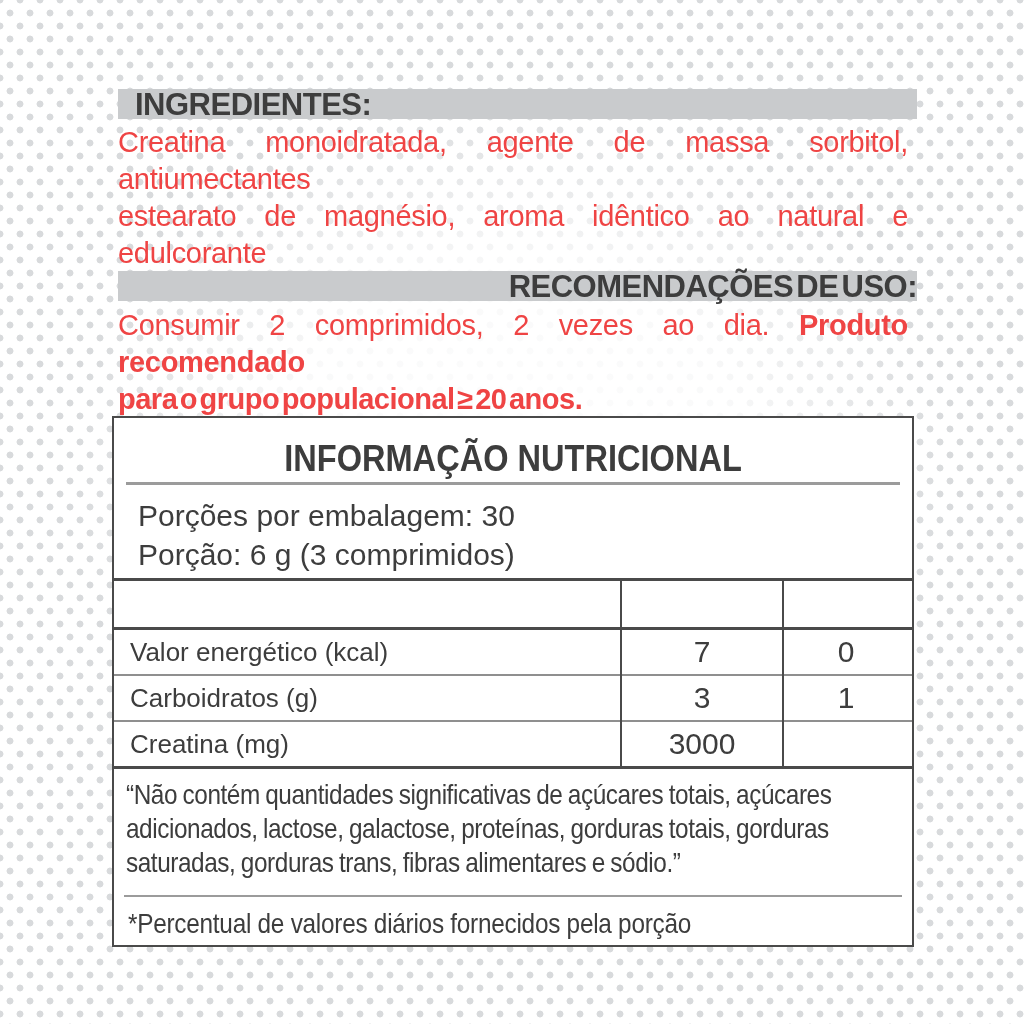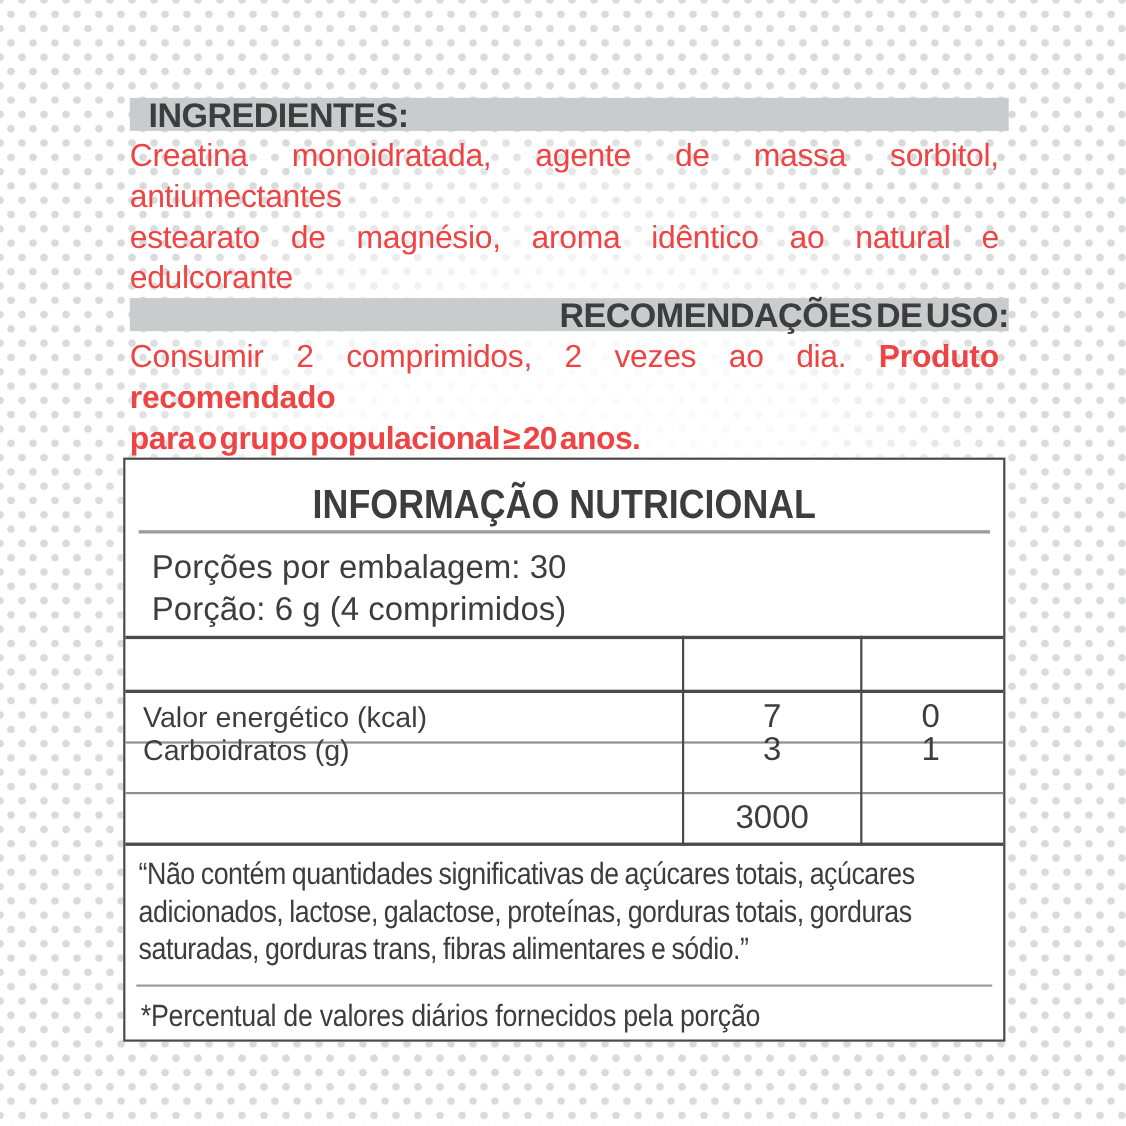--- a/index.html
+++ b/index.html
@@ -85,45 +85,46 @@
   <div class="nutri-inner">
 
     <div class="abs nutri-title">
       <span class="condense-c">INFORMAÇÃO NUTRICIONAL</span>
     </div>
 
     <div class="abs rule-gray" style="top:64px;left:12px;right:12px;"></div>
 
     <div class="abs servings">
       <div>Porções por embalagem: 30</div>
-      <div>Porção: 6 g (4 comprimidos)</div>
+      <div>Porção: 6 g (3 comprimidos)</div>
     </div>
 
     <div class="abs rule-dark" style="top:160px;left:0;right:0;"></div>
     <div class="abs rule-dark" style="top:209px;left:0;right:0;"></div>
     <div class="abs rule-thin" style="top:256px;left:0;right:0;"></div>
     <div class="abs rule-thin" style="top:302px;left:0;right:0;"></div>
     <div class="abs rule-dark" style="top:348px;left:0;right:0;"></div>
     <div class="abs vline" style="left:506px;"></div>
     <div class="abs vline" style="left:668px;"></div>
 
 
     <div class="abs rowline" style="top:212px;">
       <div class="cell-label">Valor energético (kcal)</div>
       <div class="cell-amount">7</div>
       <div class="cell-dv">0</div>
     </div>
 
-    <div class="abs rowline" style="top:242px;">
+    <div class="abs rowline" style="top:258px;">
       <div class="cell-label">Carboidratos (g)</div>
       <div class="cell-amount">3</div>
       <div class="cell-dv">1</div>
     </div>
 
     <div class="abs rowline" style="top:304px;">
+      <div class="cell-label">Creatina (mg)</div>
       <div class="cell-amount">3000</div>
       <div class="cell-dv"></div>
     </div>
 
     <div class="abs quote condense-l" style="top:360px;left:12px;">
       <div>“Não contém quantidades significativas de açúcares totais, açúcares</div>
       <div>adicionados, lactose, galactose, proteínas, gorduras totais, gorduras</div>
       <div>saturadas, gorduras trans, fibras alimentares e sódio.”</div>
     </div>
 

